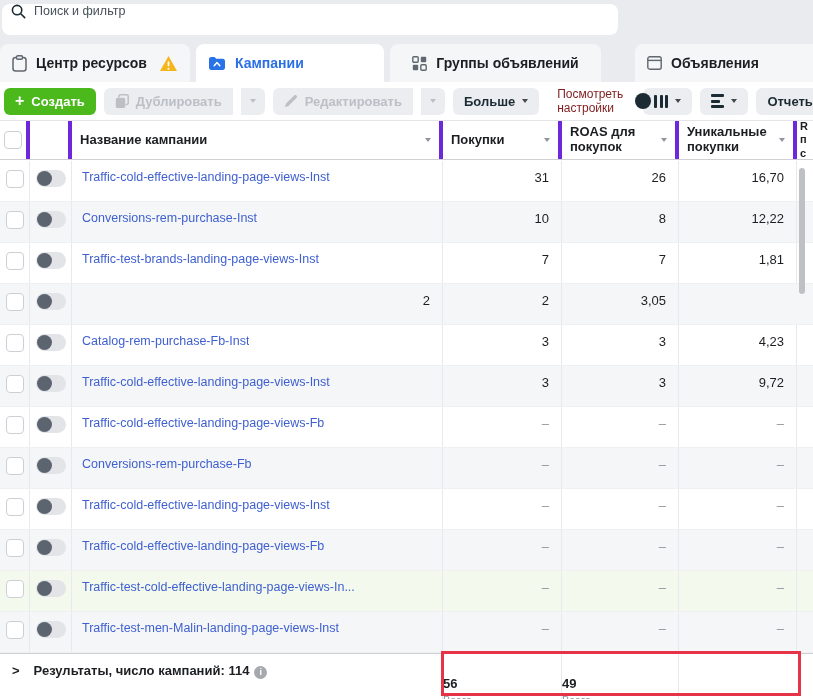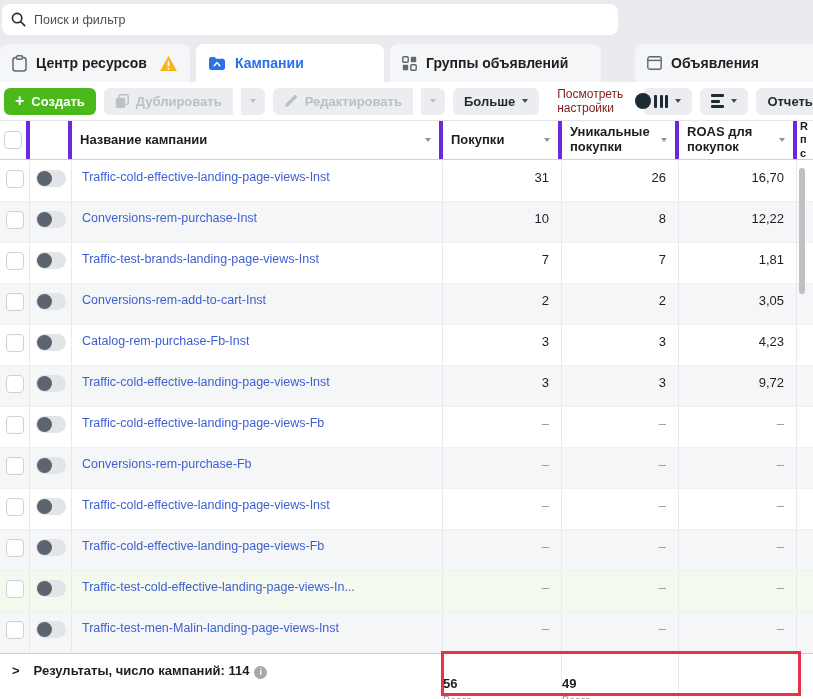--- a/index.html
+++ b/index.html
@@ -4,21 +4,21 @@
 <style>
   * { margin:0; padding:0; box-sizing:border-box; }
   html,body { background:#e9ebee; }
   body { font-family:"Liberation Sans", sans-serif; }
   .app { position:relative; width:813px; height:699px; background:#fff; overflow:hidden; }
 
   
   .header-area { position:absolute; top:0; left:0; width:813px; height:82px; background:#e9ebee; }
 
   .search-bar { position:absolute; top:4px; left:2px; width:616px; height:31px; background:#fff;
-    border-radius:8px; display:flex; align-items:center; padding:0 9px; }
+    border-radius:8px; display:flex; align-items:flex-start; padding:0 9px; }
   .search-bar svg { flex:0 0 auto; }
   .search-input { border:none; outline:none; background:transparent; font-family:inherit;
     font-size:12.5px; color:#1c2b33; margin-left:8px; width:100%; }
   .search-input::placeholder { color:#465058; opacity:1; }
 
   .date-btn { position:absolute; top:4px; left:628px; width:178px; height:31px; background:#f2f3f5;
     border-radius:8px; display:flex; align-items:center; justify-content:center; gap:7px;
     font-size:12px; font-weight:bold; color:#1c1e21; cursor:pointer; }
 
   .caret { display:inline-block; width:0; height:0; border-left:4px solid transparent;
@@ -27,21 +27,21 @@
   .caret.light { border-top-color:#90949c; }
   .caret.disabled { border-top-color:#bcc0c6; }
 
   
   .tab { position:absolute; top:44px; height:38px; background:#f5f6f7; border-radius:8px 8px 0 0;
     display:flex; align-items:center; padding:0 12px; gap:9px; font-size:14px; font-weight:bold;
     color:#1c1e21; cursor:pointer; }
   .tab.active { background:#fff; color:#2a6fe8; }
   .tab-resources { left:0; width:190px; }
   .tab-campaigns { left:196px; width:188px; }
-  .tab-adsets    { left:390px; width:211px; }
+  .tab-adsets    { left:390px; width:211px;justify-content:center; }
   .tab-ads       { left:635px; width:199px; }
   .tab .warn { margin-left:auto; }
 
   
   .toolbar { position:absolute; top:82px; left:0; width:813px; height:38px; background:#fff;
     display:flex; align-items:center; padding:0 4px; }
   .btn { height:27px; border:none; border-radius:6px; font-family:inherit; font-size:13px;
     font-weight:bold; display:flex; align-items:center; gap:7px; padding:0 11px; cursor:pointer;
     background:#ebedf0; color:#1c2b33; white-space:nowrap; }
   .btn.green { background:#4bb81c; color:#fff; margin-right:8px; }
@@ -240,27 +240,27 @@
     <div class="cell"></div>
     <div class="cell">
       <span>Название кампании</span>
       <span class="caret small light"></span>
     </div>
     <div class="cell">
       <span style="white-space:pre-line;">Покупки</span>
       <span class="caret small light"></span>
     </div>
     <div class="cell">
+      <span style="white-space:pre-line;">ROAS для
+покупок</span>
+      <span class="caret small light"></span>
+    </div>
+    <div class="cell">
       <span style="white-space:pre-line;">Уникальные
 покупки</span>
-      <span class="caret small light"></span>
-    </div>
-    <div class="cell">
-      <span style="white-space:pre-line;">ROAS для
-покупок</span>
       <span class="caret small light"></span>
     </div>
     <div class="cell trunc">R
 п
 с</div>
   </div>
 
   <div class="tbody">
     <div class="row grid-row">
       <div class="cell c-check">
@@ -317,23 +317,20 @@
     </div>
 
     <div class="row grid-row gray">
       <div class="cell c-check">
         <span class="checkbox"></span>
       </div>
       <div class="cell c-toggle">
         <span class="row-toggle">
             <span class="knob"></span>
           </span>
-      </div>
-      <div class="cell c-name">
-        <a class="camp-link">Conversions-rem-add-to-cart-Inst</a>
       </div>
       <div class="cell num">2</div>
       <div class="cell num">2</div>
       <div class="cell num">3,05</div>
       <div class="cell"></div>
     </div>
 
     <div class="row grid-row">
       <div class="cell c-check">
         <span class="checkbox"></span>

